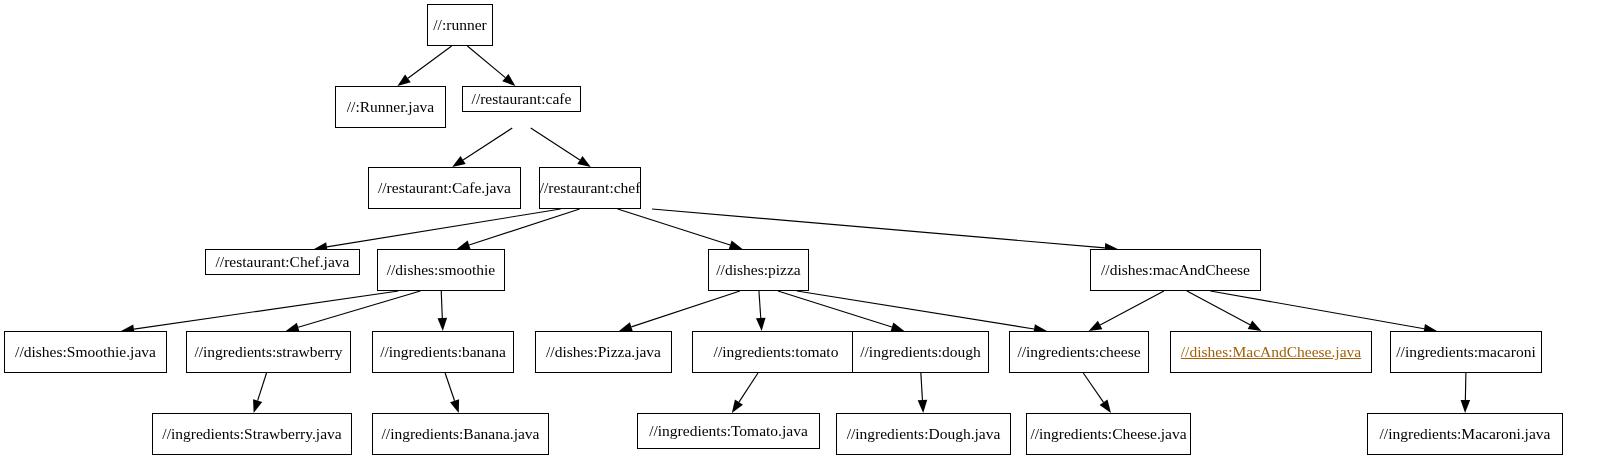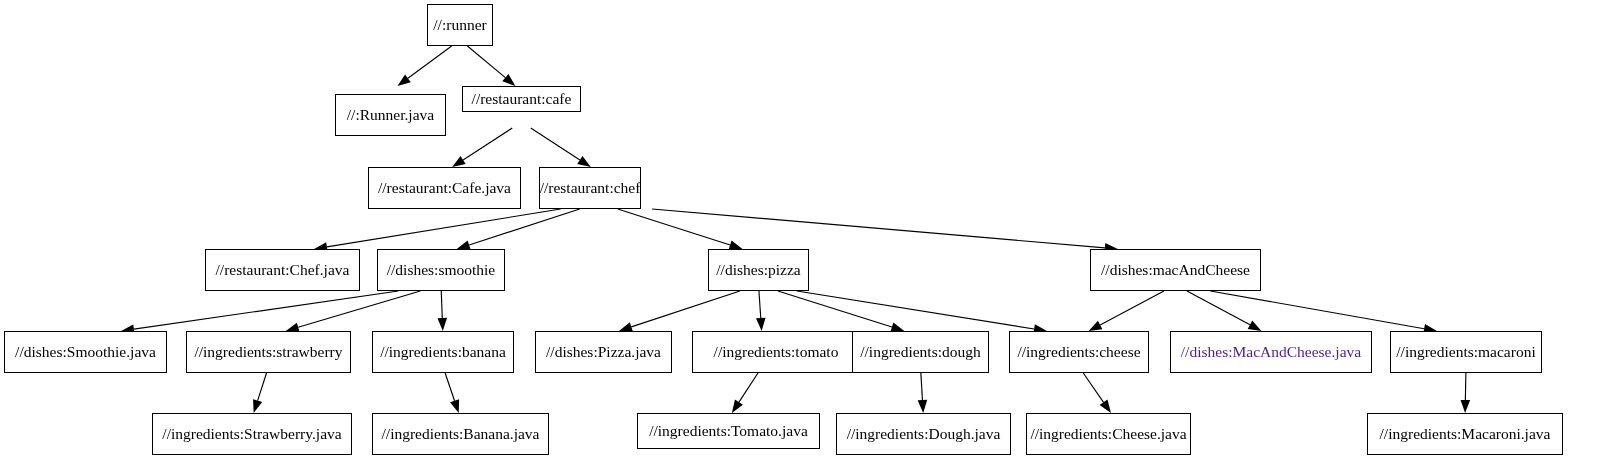--- a/index.html
+++ b/index.html
@@ -140,33 +140,33 @@
       </g>
       <g>
         <line x1="1465.88" y1="373" x2="1465.3534518170532" y2="400.00247092034675" stroke="#000000" stroke-width="1.15"></line>
         <polygon points="1465.1,413 1460.5543641568736,399.9088887109732 1470.1525394772327,400.0960531297203" fill="#000000"></polygon>
       </g>
     </svg>
   <div id="node-layer">
       <div class="graph-node" style="left: 427px; top: 4px; width: 66px; height: 42px; border-color: rgb(0, 0, 0); background: rgb(255, 255, 255);">
         <span class="graph-node-label" style="color: rgb(0, 0, 0);">//:runner</span>
       </div>
-      <div class="graph-node" style="left: 335px; top: 86px; width: 111px; height: 42px; border-color: rgb(0, 0, 0); background: rgb(255, 255, 255); margin-top: 8px;">
+      <div class="graph-node" style="left: 335px; top: 86px; width: 111px; height: 42px; border-color: rgb(0, 0, 0); background: rgb(255, 255, 255);">
         <span class="graph-node-label" style="color: rgb(0, 0, 0);">//:Runner.java</span>
       </div>
       <div class="graph-node" style="left: 462px; top: 86px; width: 119px; height: 26px; border-color: rgb(0, 0, 0); background: rgb(255, 255, 255);">
         <span class="graph-node-label" style="color: rgb(0, 0, 0);">//restaurant:cafe</span>
       </div>
       <div class="graph-node" style="left: 368px; top: 167px; width: 153px; height: 42px; border-color: rgb(0, 0, 0); background: rgb(255, 255, 255);">
         <span class="graph-node-label" style="color: rgb(0, 0, 0);">//restaurant:Cafe.java</span>
       </div>
       <div class="graph-node" style="left: 539px; top: 167px; width: 102px; height: 42px; border-color: rgb(0, 0, 0); background: rgb(255, 255, 255);">
         <span class="graph-node-label" style="color: rgb(0, 0, 0);">//restaurant:chef</span>
       </div>
-      <div class="graph-node" style="left: 205px; top: 249px; width: 155px; height: 42px; border-color: rgb(0, 0, 0); background: rgb(255, 255, 255);">
+      <div class="graph-node" style="left: 205px; top: 249px; width: 155px; height: 26px; border-color: rgb(0, 0, 0); background: rgb(255, 255, 255);">
         <span class="graph-node-label" style="color: rgb(0, 0, 0);">//restaurant:Chef.java</span>
       </div>
       <div class="graph-node" style="left: 377px; top: 249px; width: 128px; height: 42px; border-color: rgb(0, 0, 0); background: rgb(255, 255, 255);">
         <span class="graph-node-label" style="color: rgb(0, 0, 0);">//dishes:smoothie</span>
       </div>
       <div class="graph-node" style="left: 708px; top: 249px; width: 101px; height: 42px; border-color: rgb(0, 0, 0); background: rgb(255, 255, 255);">
         <span class="graph-node-label" style="color: rgb(0, 0, 0);">//dishes:pizza</span>
       </div>
       <div class="graph-node" style="left: 1090px; top: 249px; width: 171px; height: 42px; border-color: rgb(0, 0, 0); background: rgb(255, 255, 255);">
         <span class="graph-node-label" style="color: rgb(0, 0, 0);">//dishes:macAndCheese</span>
@@ -186,21 +186,21 @@
       <div class="graph-node" style="left: 692px; top: 331px; width: 168px; height: 42px; border-color: rgb(0, 0, 0); background: rgb(255, 255, 255);">
         <span class="graph-node-label" style="color: rgb(0, 0, 0);">//ingredients:tomato</span>
       </div>
       <div class="graph-node" style="left: 852px; top: 331px; width: 137px; height: 42px; border-color: rgb(0, 0, 0); background: rgb(255, 255, 255);">
         <span class="graph-node-label" style="color: rgb(0, 0, 0);">//ingredients:dough</span>
       </div>
       <div class="graph-node" style="left: 1009px; top: 331px; width: 140px; height: 42px; border-color: rgb(0, 0, 0); background: rgb(255, 255, 255);">
         <span class="graph-node-label" style="color: rgb(0, 0, 0);">//ingredients:cheese</span>
       </div>
       <div class="graph-node" style="left: 1170px; top: 331px; width: 202px; height: 42px; border-color: rgb(0, 0, 0); background: rgb(255, 255, 255);">
-        <span class="graph-node-label" style="color: #4c1d95;">//dishes:MacAndCheese.java</span>
+        <span class="graph-node-label" style="color: #a16207; text-decoration: underline;">//dishes:MacAndCheese.java</span>
       </div>
       <div class="graph-node" style="left: 1390px; top: 331px; width: 152px; height: 42px; border-color: rgb(0, 0, 0); background: rgb(255, 255, 255);">
         <span class="graph-node-label" style="color: rgb(0, 0, 0);">//ingredients:macaroni</span>
       </div>
       <div class="graph-node" style="left: 152px; top: 413px; width: 200px; height: 42px; border-color: rgb(0, 0, 0); background: rgb(255, 255, 255);">
         <span class="graph-node-label" style="color: rgb(0, 0, 0);">//ingredients:Strawberry.java</span>
       </div>
       <div class="graph-node" style="left: 372px; top: 413px; width: 177px; height: 42px; border-color: rgb(0, 0, 0); background: rgb(255, 255, 255);">
         <span class="graph-node-label" style="color: rgb(0, 0, 0);">//ingredients:Banana.java</span>
       </div>

